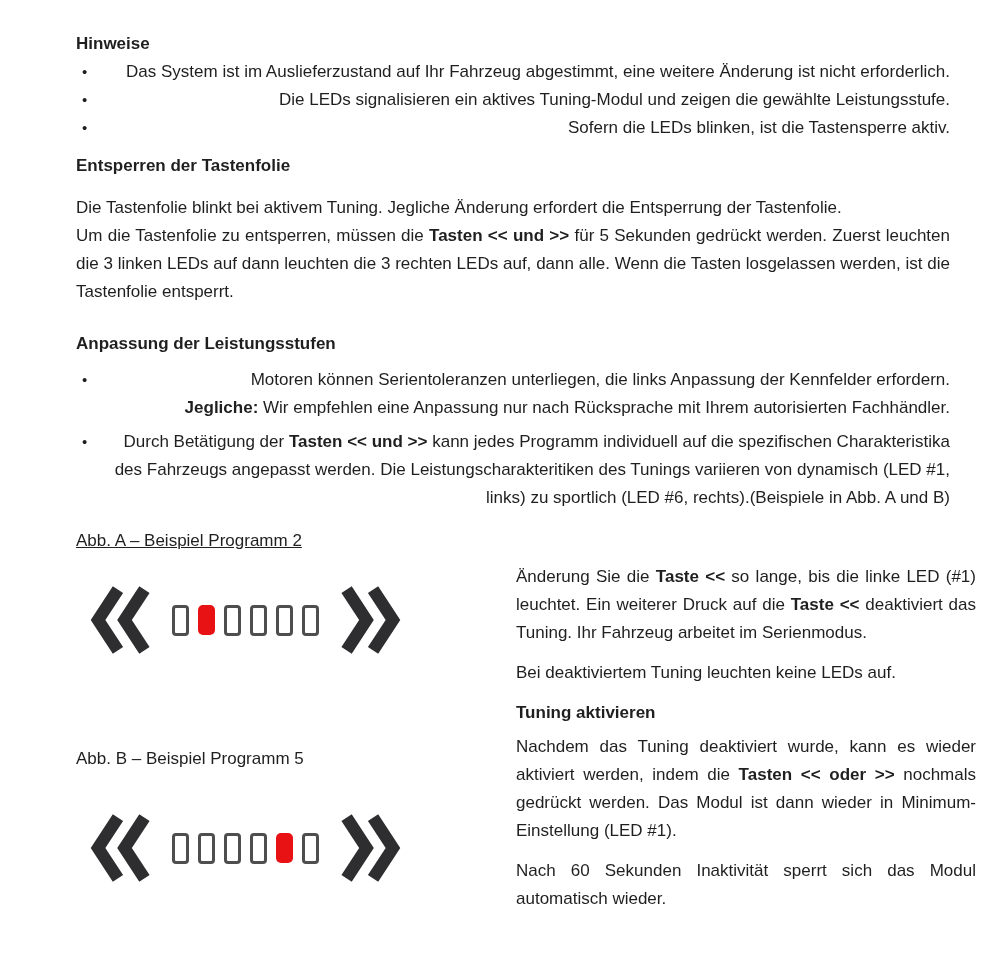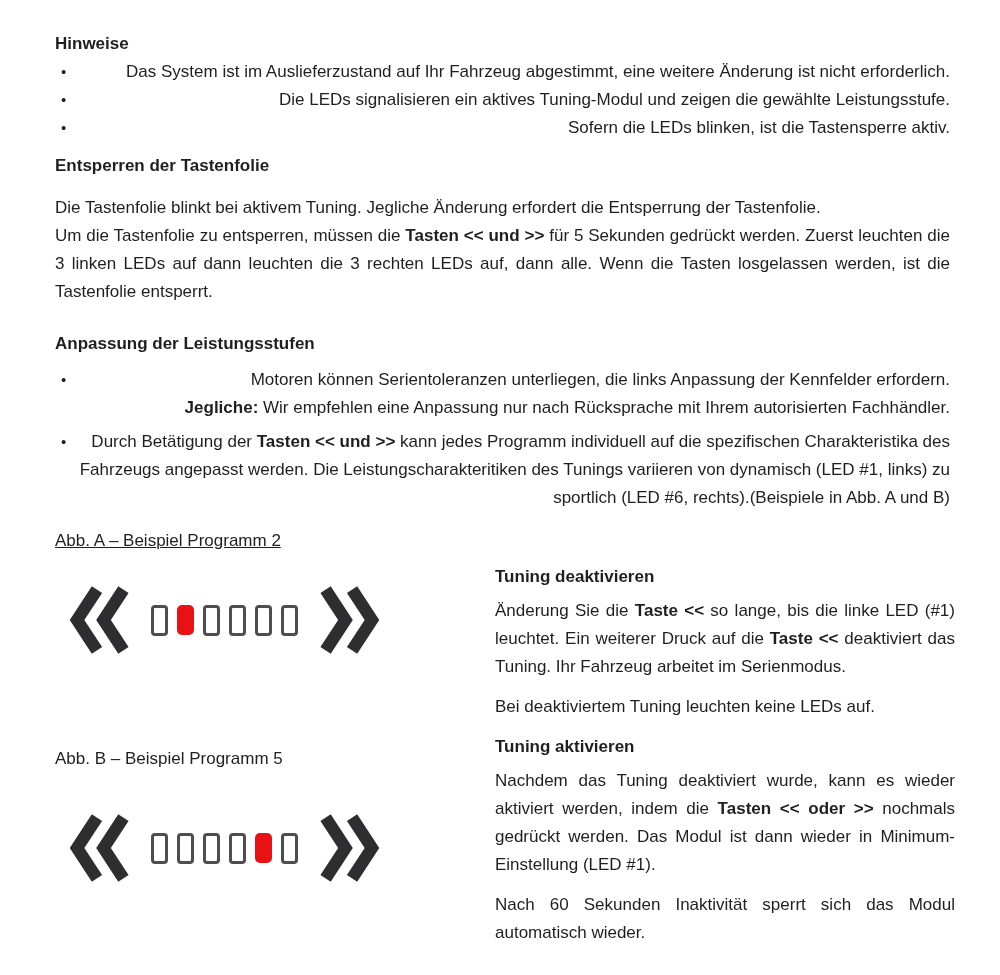--- a/index.html
+++ b/index.html
@@ -6,21 +6,21 @@
     --accent-red:#e81113;
     --chevron:#2e2e30;
     --led-border:#4e4e4e;
     --text:#1f1f1f;
   }
   html,body{margin:0;padding:0;background:#ffffff;}
   .page{
     position:relative;
     width:1000px;height:975px;
     box-sizing:border-box;
-    padding:30px 50px 0 55px;
+    padding:30px 50px 0 76px;
     overflow:hidden;
     font-family:"Liberation Sans","DejaVu Sans",sans-serif;
     font-size:17px;line-height:28px;
     color:var(--text);
     background:#ffffff;
   }
   h3{
     font-size:17px;line-height:28px;
     font-weight:bold;margin:0;color:var(--text);
   }
@@ -141,21 +141,20 @@
           <span class="led led-on"></span>
           <span class="led"></span>
         </div>
       <svg class="chev" width="70" height="74" viewBox="0 0 74 78">
         <polyline points="8,7 29,39 8,71" fill="none" stroke="var(--chevron)" stroke-width="13"></polyline>
         <polyline points="36,7 57,39 36,71" fill="none" stroke="var(--chevron)" stroke-width="13"></polyline>
       </svg>
     </div>
 
     <div class="right-col">
-      <h3>Tuning deaktivieren</h3>
       <p class="para justify"><span>Änderung Sie die </span><b>Taste &lt;&lt;</b><span> so lange, bis die linke LED (#1) leuchtet. Ein weiterer Druck auf die </span><b>Taste &lt;&lt;</b><span> deaktiviert das Tuning. Ihr Fahrzeug arbeitet im Serienmodus.</span></p>
       <p class="para">Bei deaktiviertem Tuning leuchten keine LEDs auf.</p>
       <h3 class="h2nd">Tuning aktivieren</h3>
       <p class="para justify"><span>Nachdem das Tuning deaktiviert wurde, kann es wieder aktiviert werden, indem die </span><b>Tasten &lt;&lt; oder &gt;&gt;</b><span> nochmals gedrückt werden. Das Modul ist dann wieder in Minimum-Einstellung (LED #1).</span></p>
       <p class="para justify">Nach 60 Sekunden Inaktivität sperrt sich das Modul automatisch wieder.</p>
     </div>
 
   </div>
 </div>
 

